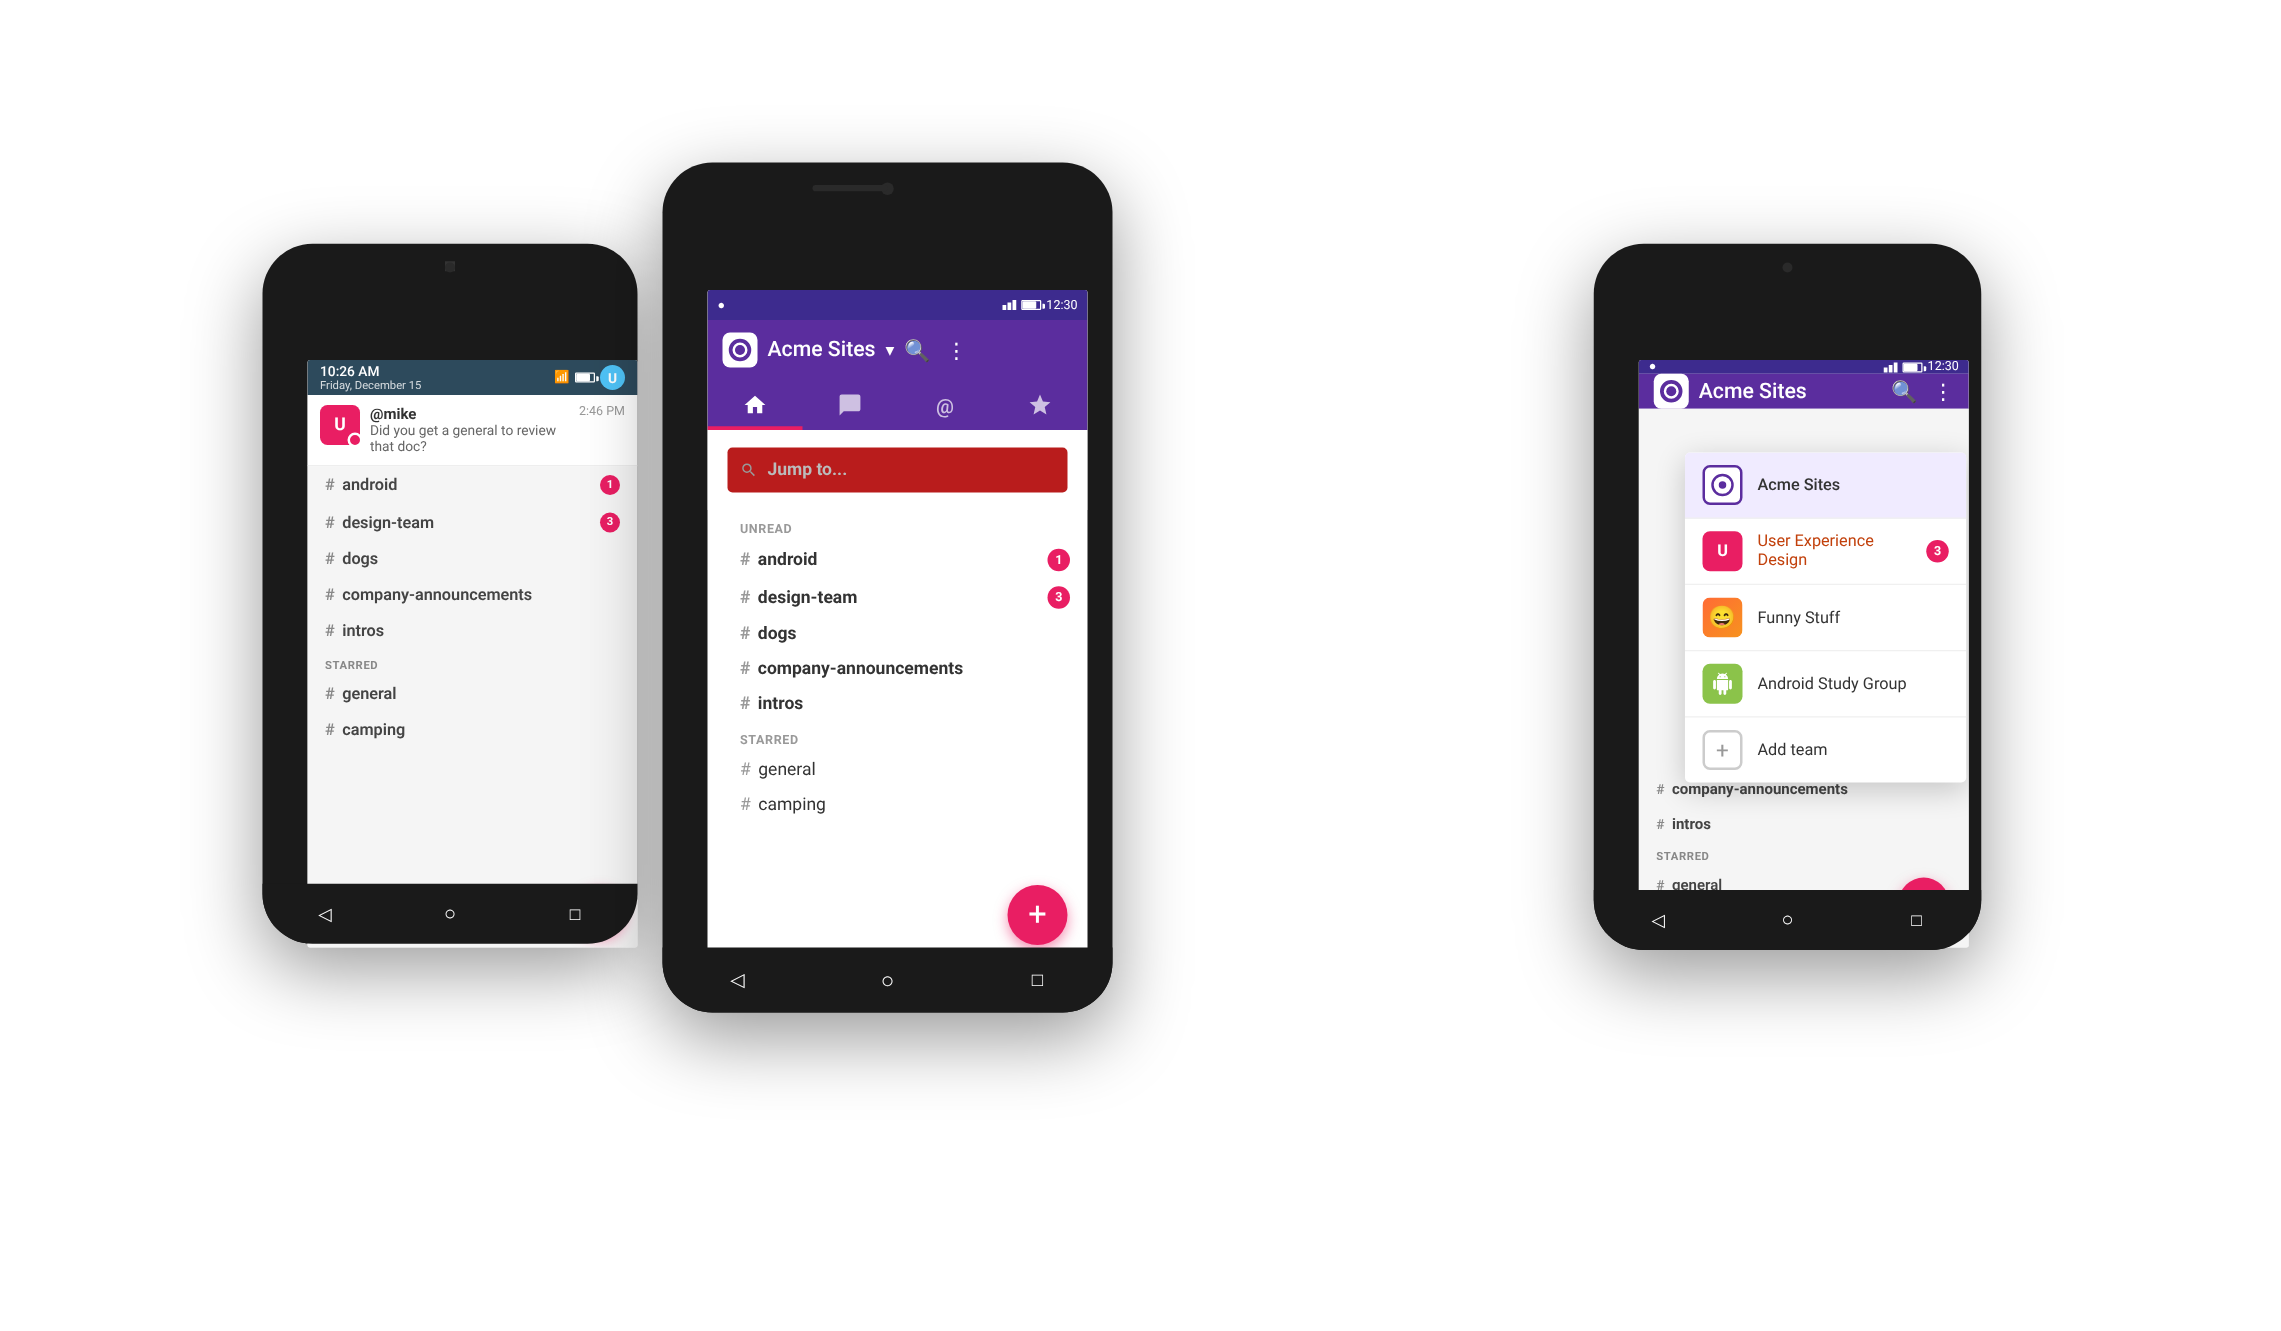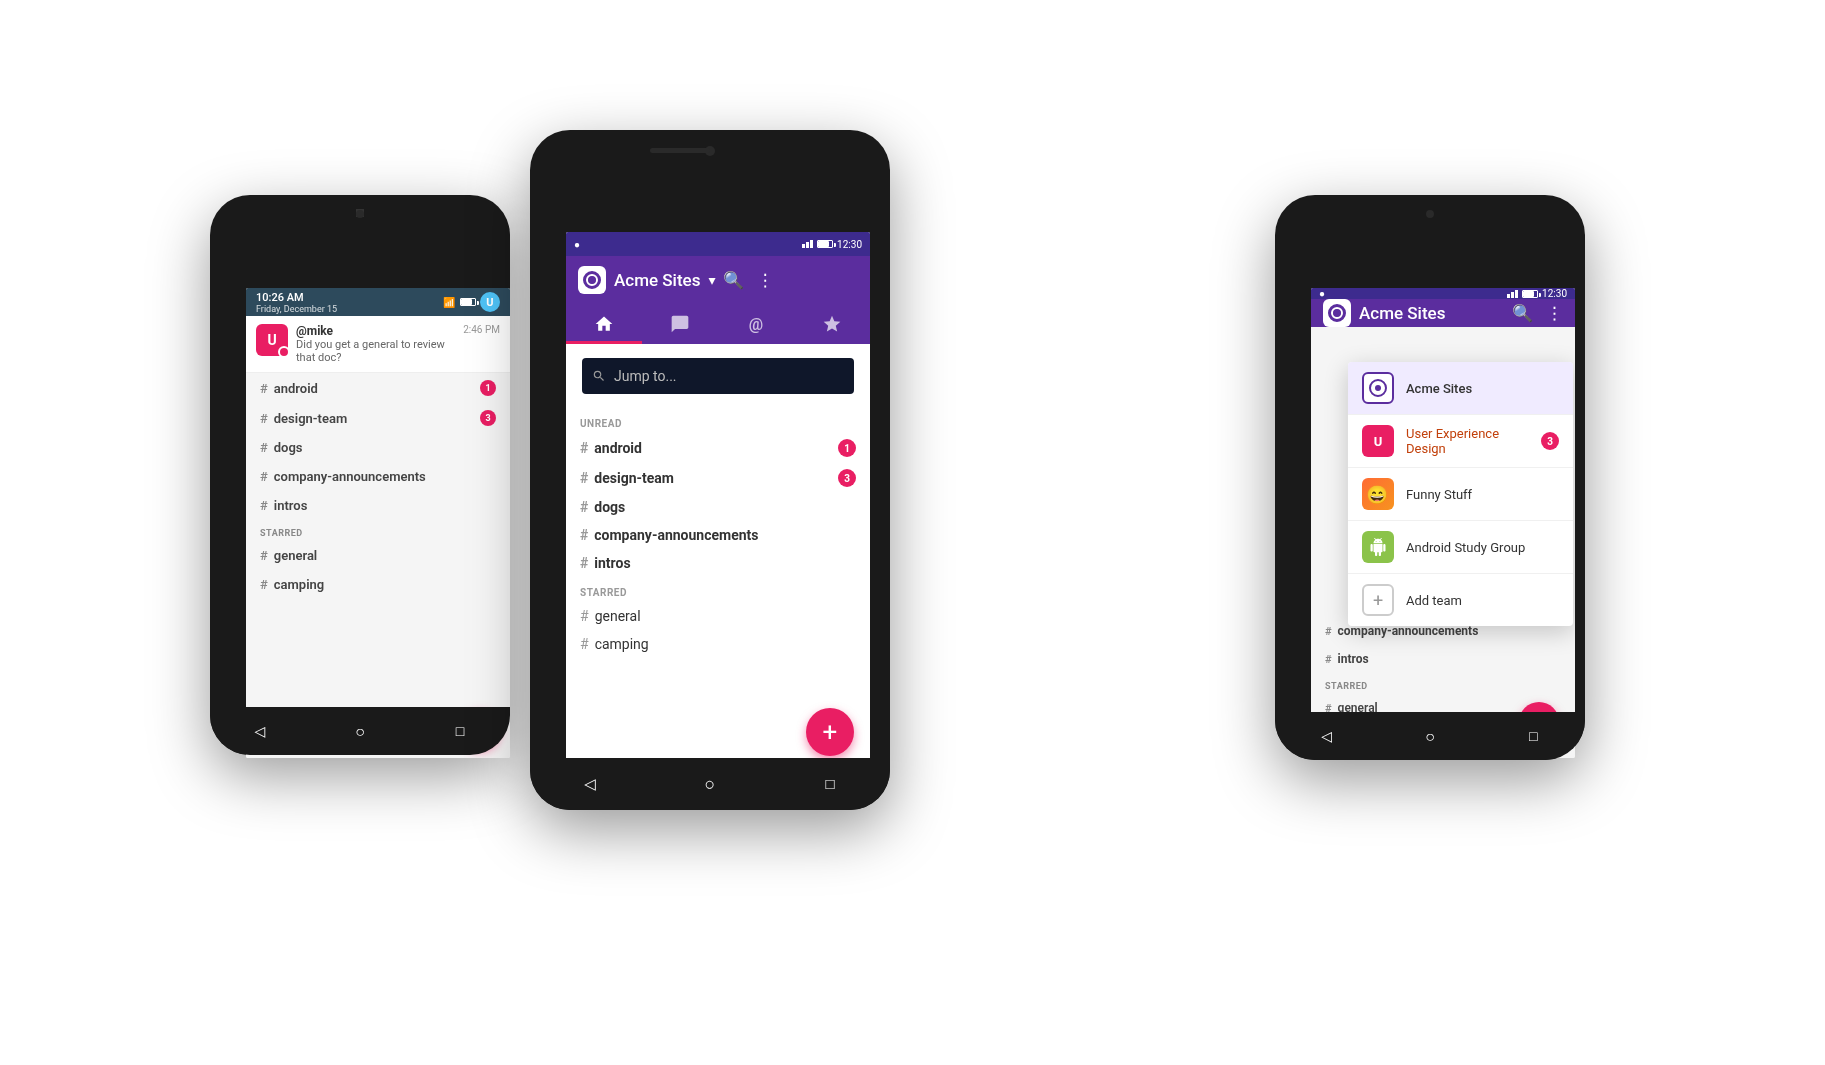--- a/index.html
+++ b/index.html
@@ -207,30 +207,31 @@
       position: absolute;
       bottom: 0;
       left: 0;
       right: 0;
       height: 3px;
       background: #e91e63;
     }
 
     
     .search-bar {
-      background: #0f172a;
+      background: #b91c1c;
       margin: 8px;
       border-radius: 4px;
       height: 36px;
       display: flex;
       align-items: center;
       padding: 0 10px;
       gap: 8px;
       color: #999;
       font-size: 13px;
+      font-weight: bold;
     }
 
     .section-label {
       font-size: 10px;
       font-weight: 700;
       color: #999;
       letter-spacing: 0.5px;
       padding: 10px 14px 4px;
       text-transform: uppercase;
     }
@@ -672,21 +673,21 @@
 
       <div style="padding: 6px 8px; background:white;">
         <div class="search-bar">
           <svg width="14" height="14" viewBox="0 0 24 24" fill="#999">
               <path d="M15.5 14h-.79l-.28-.27A6.471 6.471 0 0 0 16 9.5 6.5 6.5 0 1 0 9.5 16c1.61 0 3.09-.59 4.23-1.57l.27.28v.79l5 4.99L20.49 19l-4.99-5zm-6 0C7.01 14 5 11.99 5 9.5S7.01 5 9.5 5 14 7.01 14 9.5 11.99 14 9.5 14z"></path>
             </svg>
           <span style="color:#bbb; font-size:14px;">Jump to...</span>
         </div>
       </div>
 
-      <div style="flex:1; overflow:hidden;">
+      <div style="flex:1; overflow:hidden;padding-left:12px;">
         <div class="section-label">UNREAD</div>
 
         <div class="channel-item bold">
           <span class="channel-hash">#</span>
           <span>android</span>
           <div class="channel-badge">1</div>
         </div>
         <div class="channel-item bold">
           <span class="channel-hash">#</span>
           <span>design-team</span>

